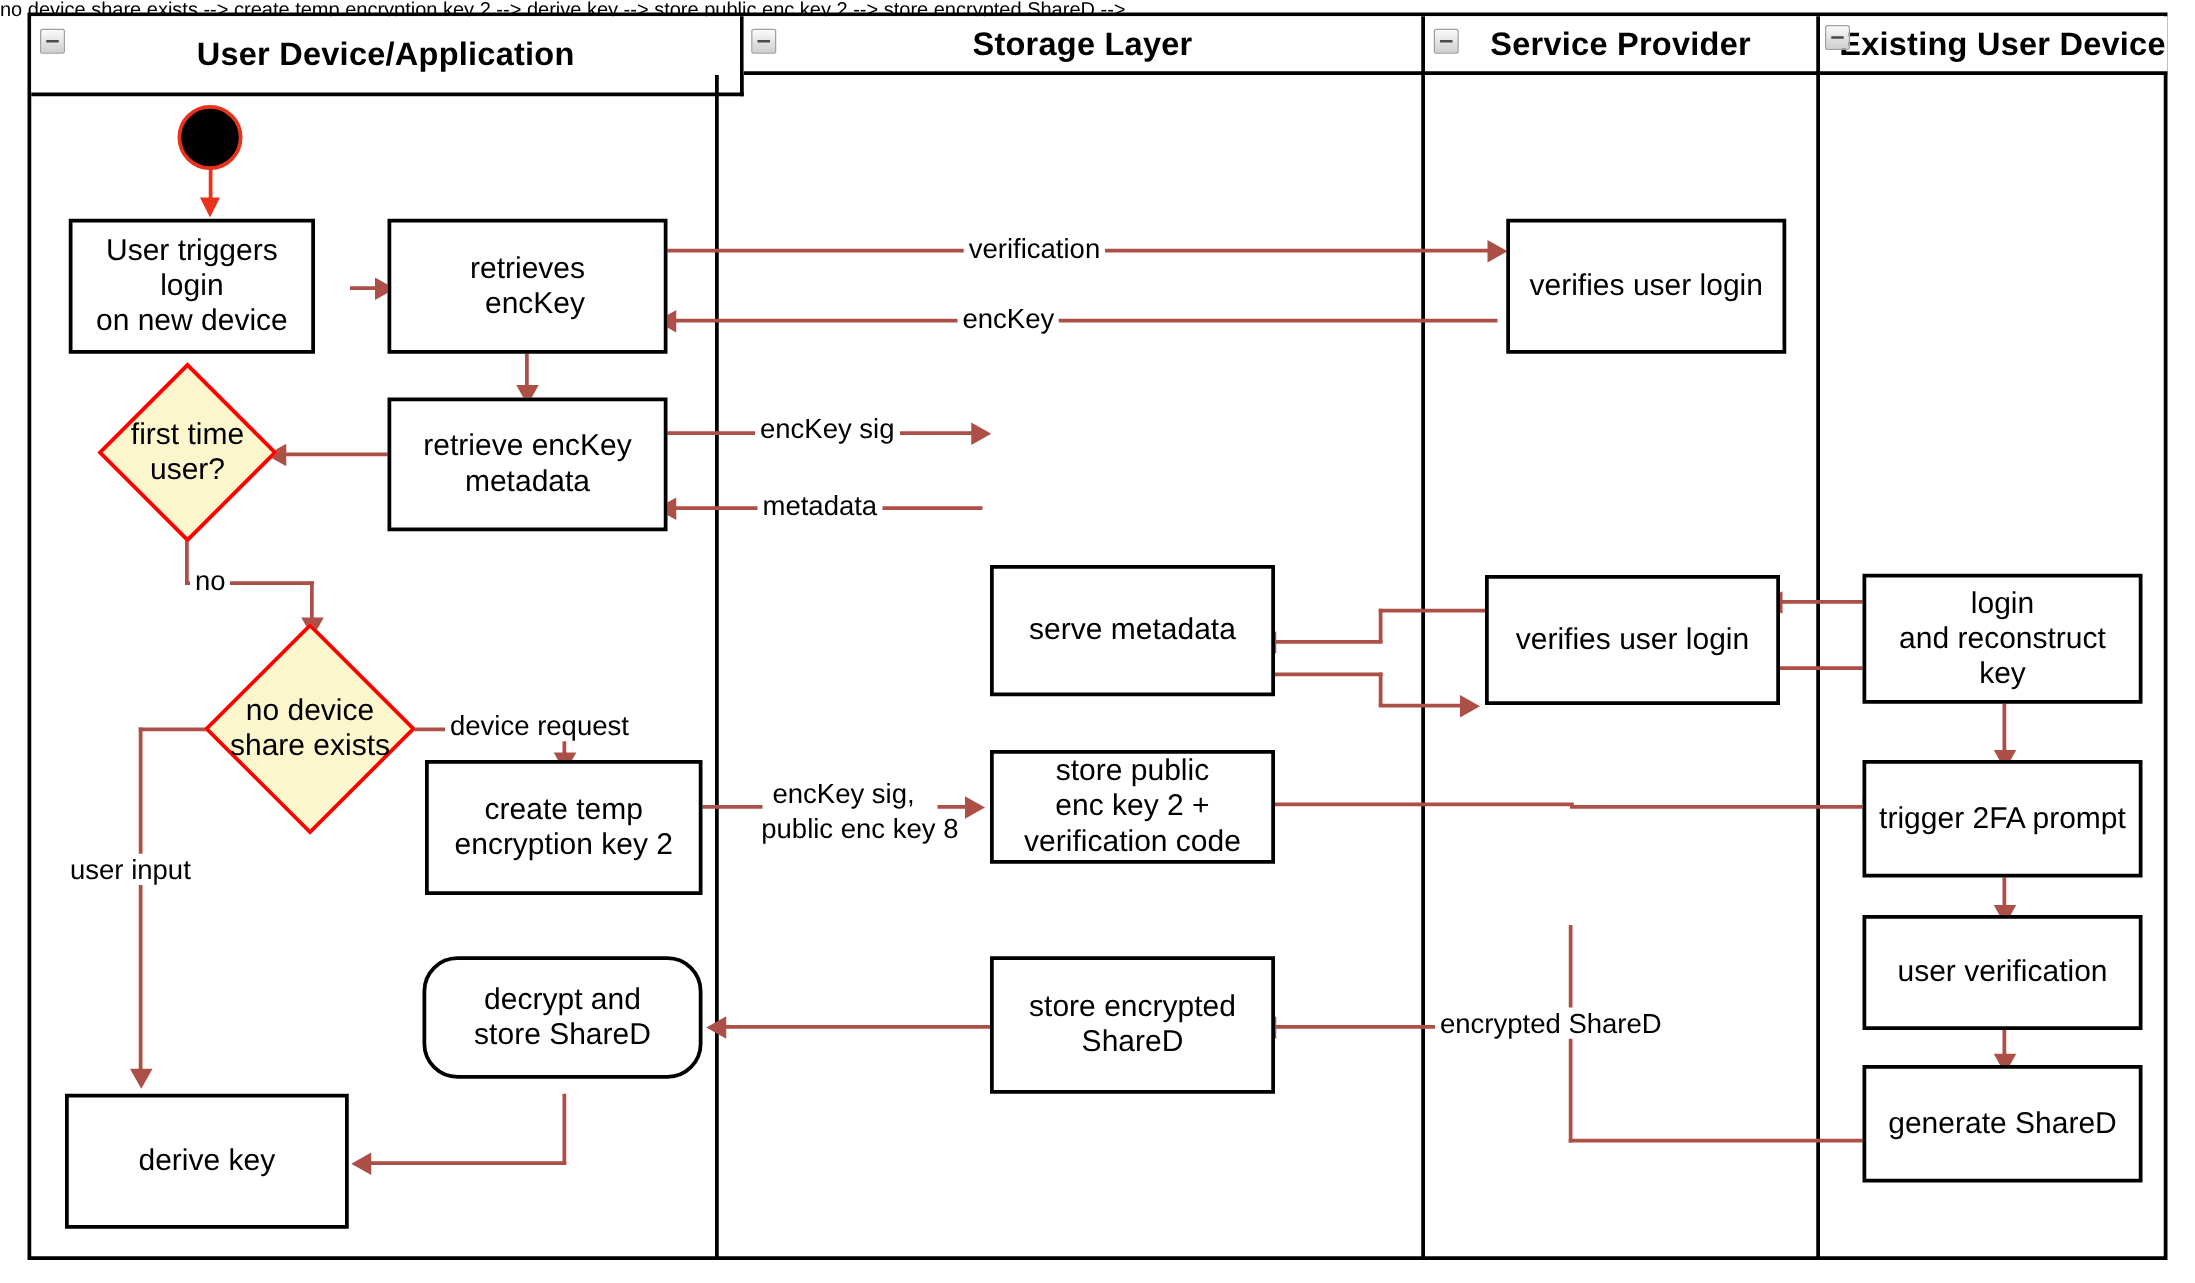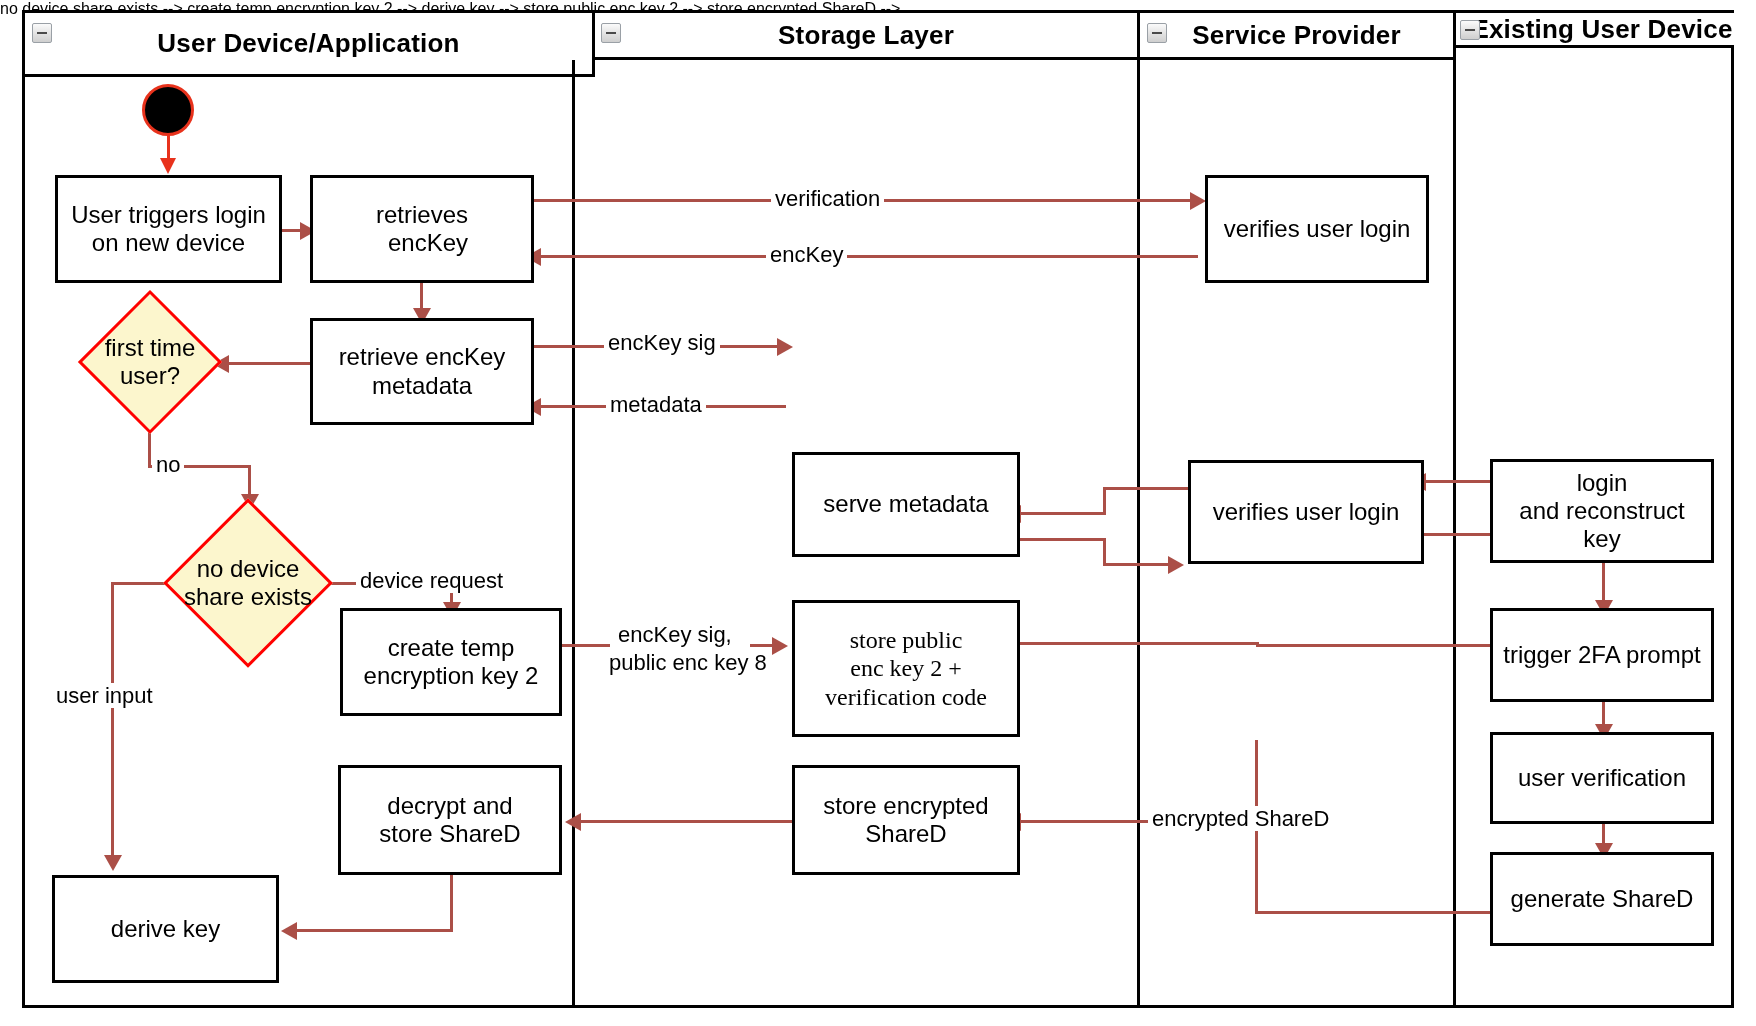--- a/index.html
+++ b/index.html
@@ -76,21 +76,21 @@
   <div class="lane-header" style="left:595px;top:13px;width:545px;height:47px;">
     <div class="lane-title">Storage Layer</div>
   </div>
   <div class="collapse-box" style="left:601px;top:23px;"></div>
 
   <div class="lane-header" style="left:1140px;top:13px;width:316px;height:47px;">
     <div class="lane-title">Service Provider</div>
   </div>
   <div class="collapse-box" style="left:1147px;top:23px;"></div>
 
-  <div class="lane-header last" style="left:1456px;top:13px;width:278px;height:35px;">
+  <div class="lane-header last" style="left:1456px;top:13px;width:278px;height:47px;">
     <div class="lane-title" style="padding-left:14px;">Existing User Device</div>
   </div>
   <div class="collapse-box" style="left:1460px;top:20px;"></div>
 
   
   <div class="lane-divider" style="left:572px;top:60px;height:948px;"></div>
   <div class="lane-divider" style="left:1137px;top:60px;height:948px;"></div>
   <div class="lane-divider" style="left:1453px;top:60px;height:948px;"></div>
 
   
@@ -207,21 +207,21 @@
   
   <div class="seg v" style="left:450px;top:875px;height:57px;"></div>
   <div class="seg h" style="left:295px;top:929px;width:158px;"></div>
   <div class="arrow left" style="left:281px;top:922px;"></div>
 
   
 
   
   <div class="start-node" style="left:142px;top:84px;width:52px;height:52px;"></div>
 
-  <div class="node" style="left:55px;top:175px;width:227px;height:108px;">
+  <div class="node" style="left:55px;top:175px;width:197px;height:108px;">
     <span style="white-space:pre-line;">User triggers login
 on new device</span>
   </div>
 
   <div class="node" style="left:310px;top:175px;width:224px;height:108px;">
     <span style="white-space:pre-line;text-align:right;">retrieves
 encKey</span>
   </div>
 
   <div class="node" style="left:310px;top:318px;width:224px;height:107px;">
@@ -241,36 +241,36 @@
     <div class="dshape" style="left:33px;top:25px;width:120px;height:120px;"></div>
     <div class="dlabel" style="white-space:pre-line;">no device
 share exists</div>
   </div>
 
   <div class="node" style="left:340px;top:608px;width:222px;height:108px;">
     <span style="white-space:pre-line;">create temp
 encryption key 2</span>
   </div>
 
-  <div class="node" style="left:338px;top:765px;width:224px;height:110px;">
+  <div class="node" style="left:338px;top:765px;width:224px;height:98px;border-radius:28px;">
     <span style="white-space:pre-line;">decrypt and
 store ShareD</span>
   </div>
 
   <div class="node" style="left:52px;top:875px;width:227px;height:108px;">
     <span style="white-space:pre-line;">derive key</span>
   </div>
 
   
 
   <div class="node" style="left:792px;top:452px;width:228px;height:105px;">
     <span style="white-space:pre-line;">serve metadata</span>
   </div>
 
-  <div class="node" style="left:792px;top:600px;width:228px;height:137px;font-family:Liberation Serif, serif;">
+  <div class="node" style="left:792px;top:600px;width:228px;height:91px;">
     <span style="white-space:pre-line;">store public
 enc key 2 +
 verification code</span>
   </div>
 
   <div class="node" style="left:792px;top:765px;width:228px;height:110px;">
     <span style="white-space:pre-line;">store encrypted
 ShareD</span>
   </div>
 

